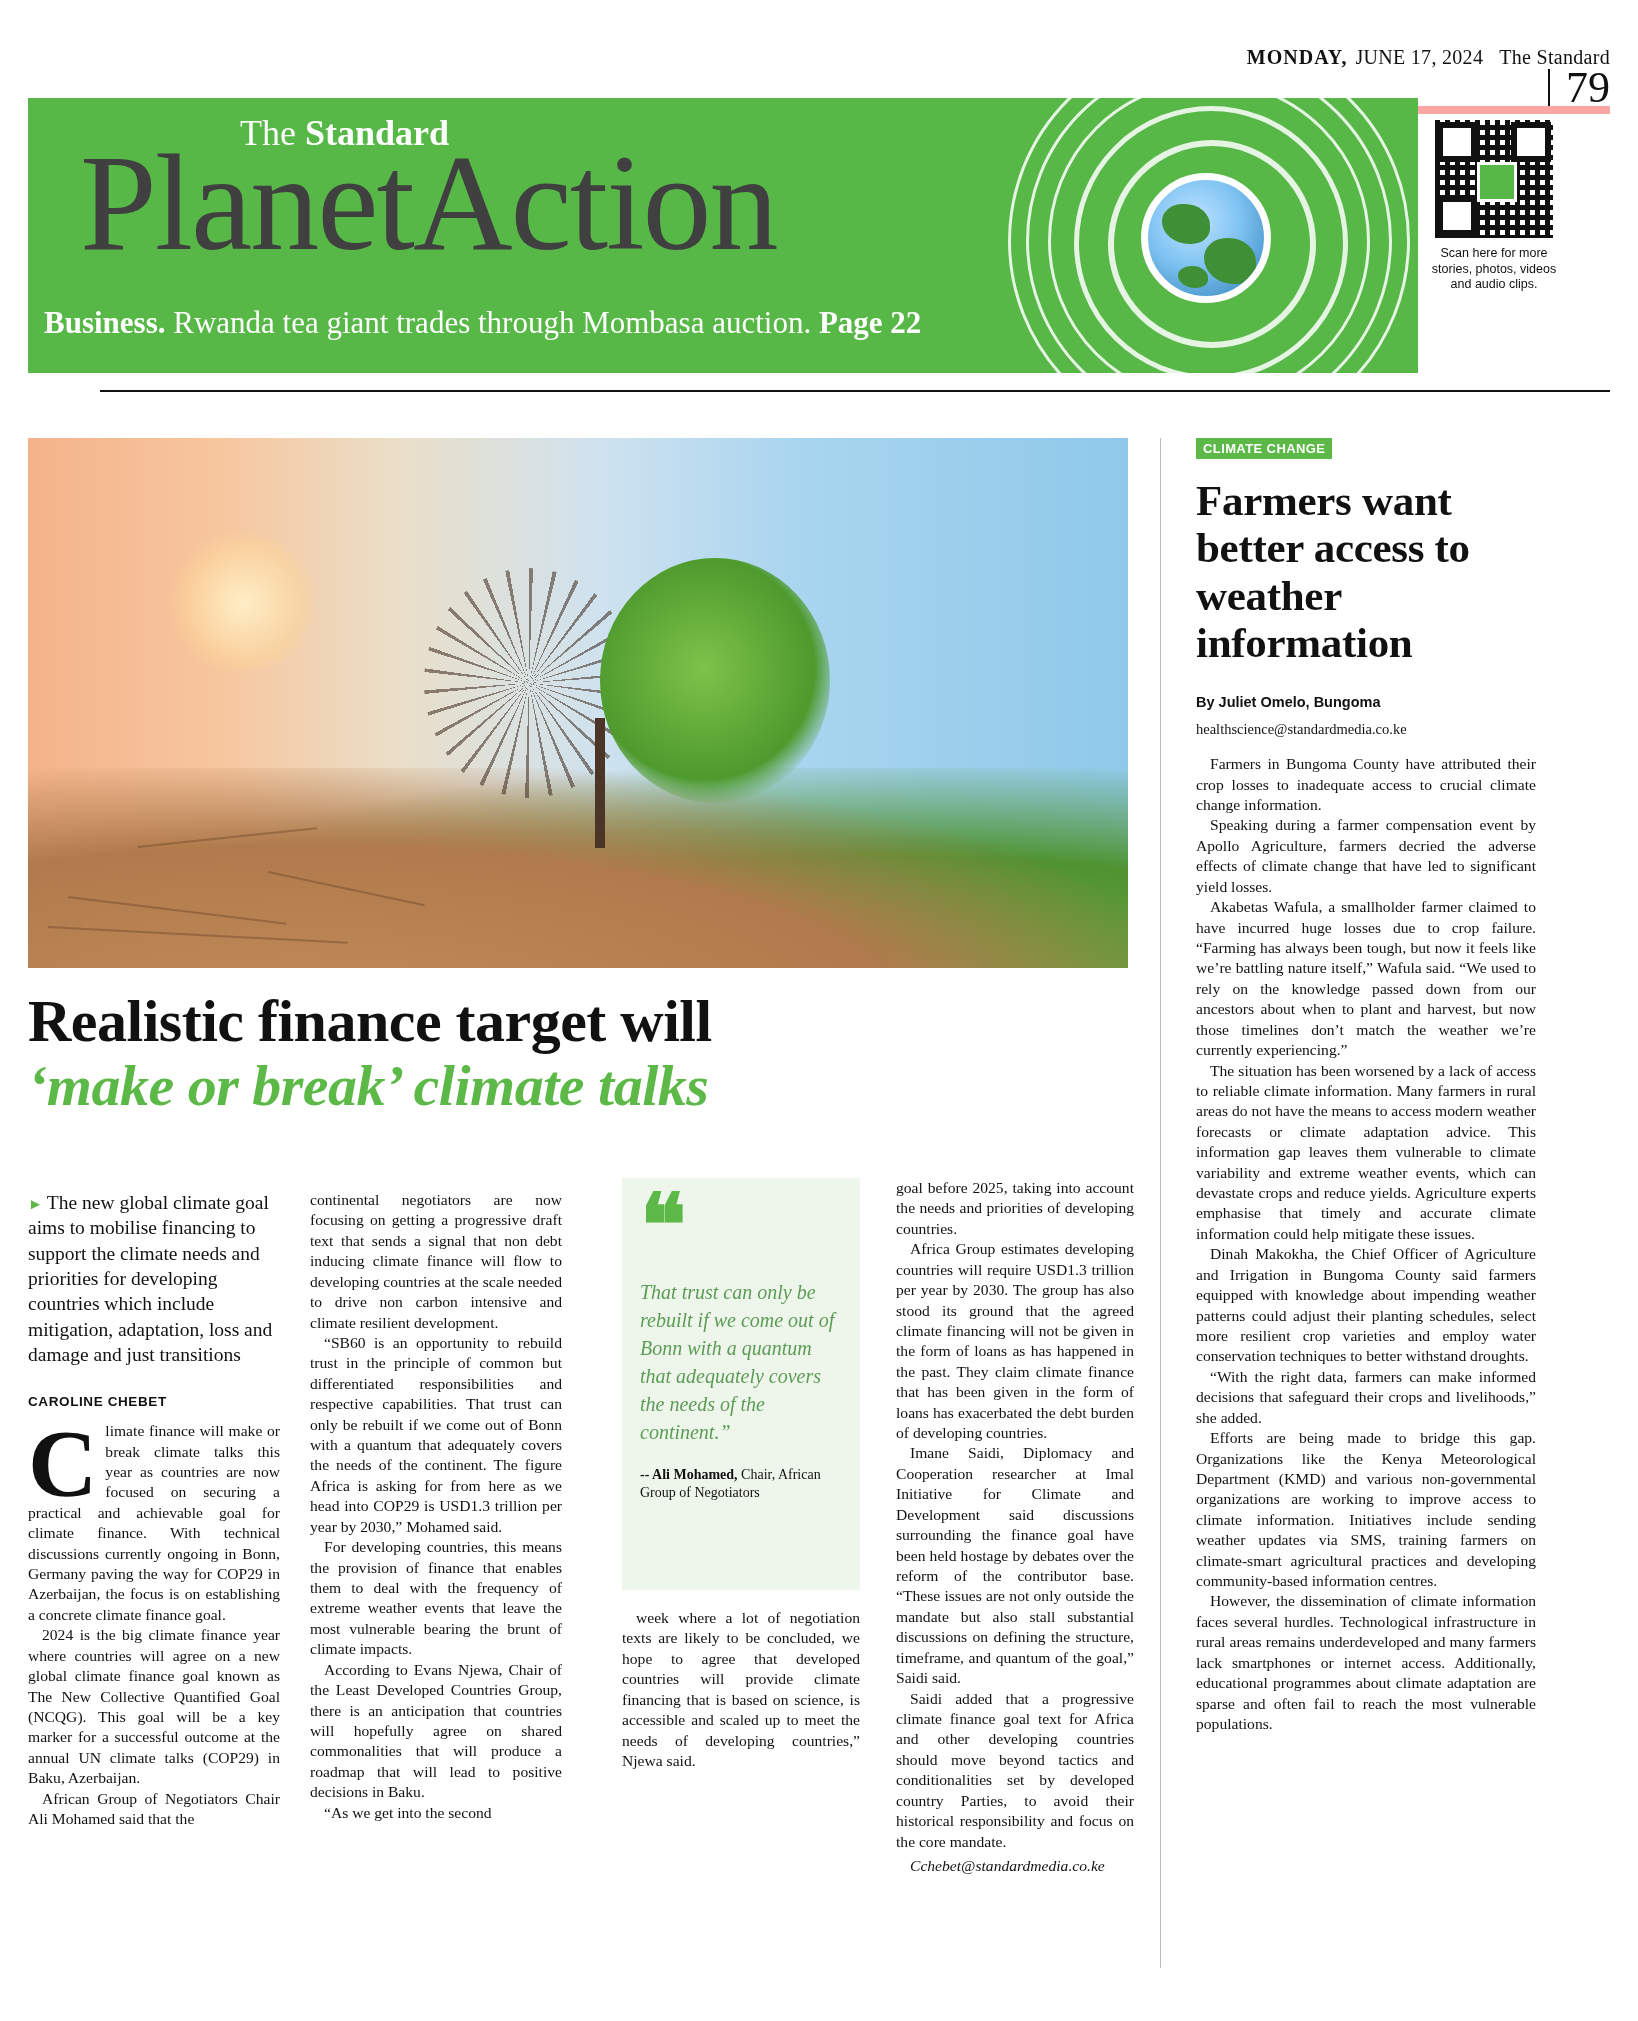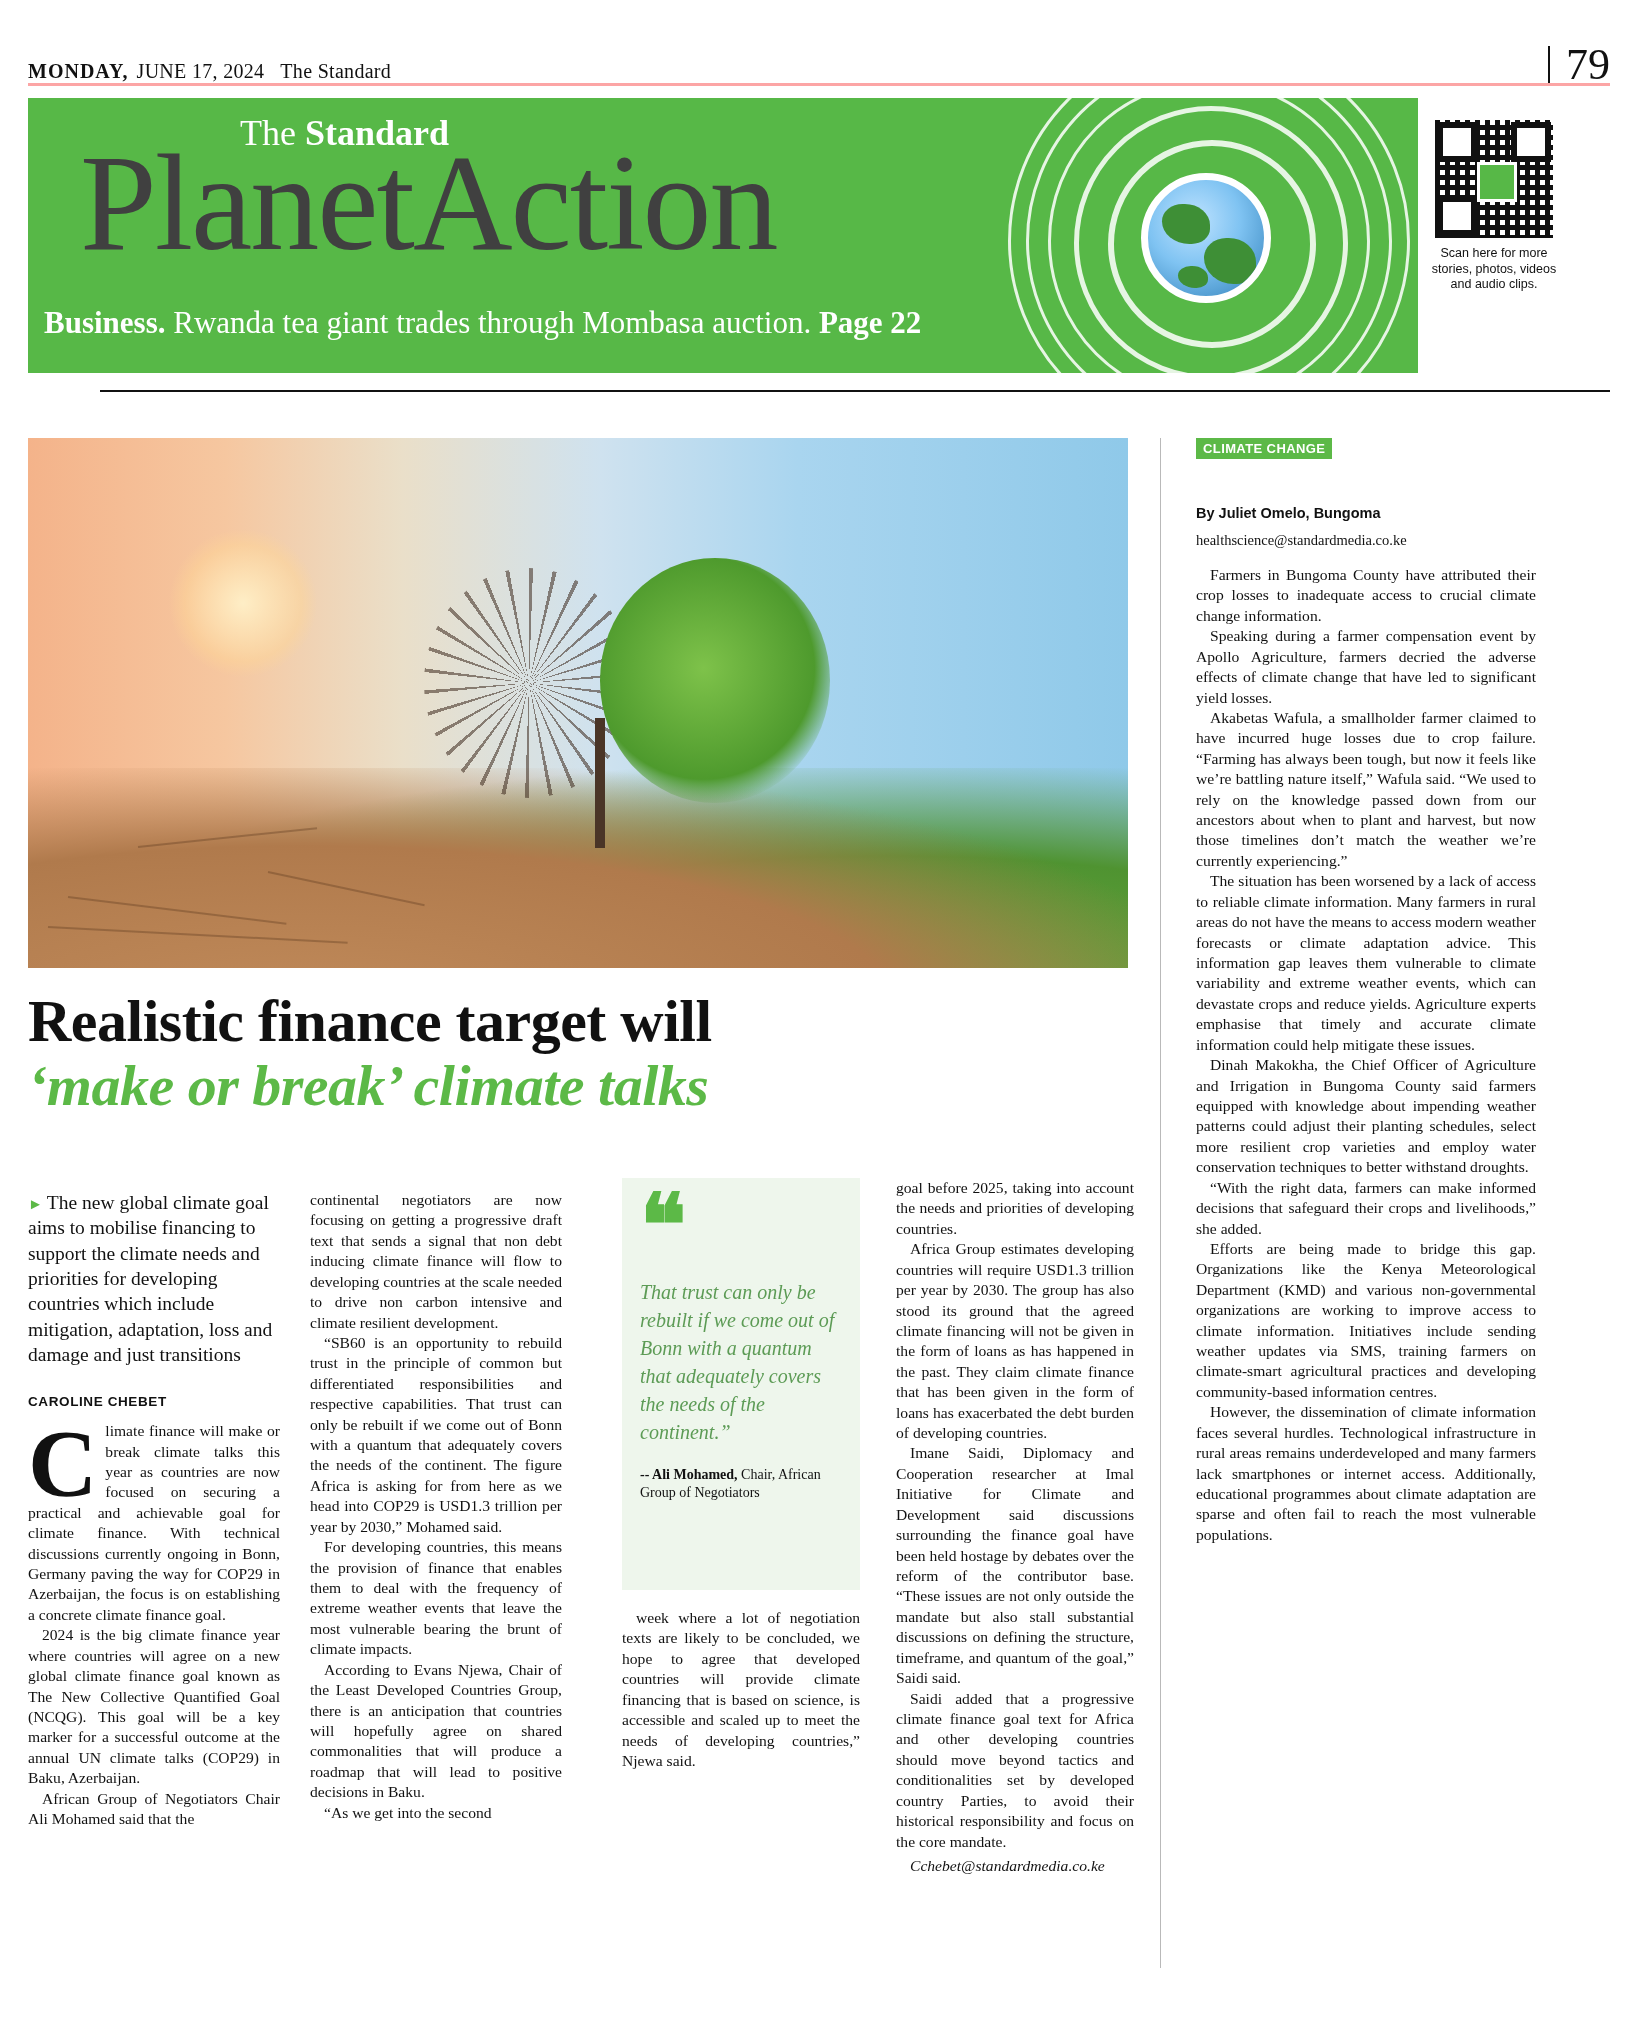--- a/index.html
+++ b/index.html
@@ -25,22 +25,23 @@
 
   
   .topbar {
     position: absolute;
     left: 28px;
     top: 46px;
     width: 1582px;
     display: flex;
     align-items: flex-end;
     justify-content: space-between;
-    border-bottom: 3px solid #fca5a5;
+    border-bottom: 8px solid #fca5a5;
     padding-bottom: 0;
+    flex-direction: column;
   }
   .topbar-left {
     font-family: "Liberation Serif", serif;
     font-size: 20px;
     letter-spacing: 0.3px;
     color: #111;
     display: flex;
     align-items: baseline;
     gap: 8px;
   }
@@ -571,20 +572,21 @@
       <p>Imane Saidi, Diplomacy and Cooperation researcher at Imal Initiative for Climate and Development said discussions surrounding the finance goal have been held hostage by debates over the reform of the contributor base. “These issues are not only outside the mandate but also stall substantial discussions on defining the structure, timeframe, and quantum of the goal,” Saidi said.</p>
       <p>Saidi added that a progressive climate finance goal text for Africa and other developing countries should move beyond tactics and conditionalities set by developed country Parties, to avoid their historical responsibility and focus on the core mandate.</p>
       <p class="email-sig">Cchebet@standardmedia.co.ke</p>
     </div>
   </div>
 
   <div class="vrule"></div>
 
   <div class="right">
     <div class="kicker">CLIMATE CHANGE</div>
+    <h1>Farmers want better access to weather information</h1>
     <div class="rbyline">By Juliet Omelo, Bungoma</div>
     <div class="remail">healthscience@standardmedia.co.ke</div>
     <div class="rbody">
       <p>Farmers in Bungoma County have attributed their crop losses to inadequate access to crucial climate change information.</p>
       <p>Speaking during a farmer compensation event by Apollo Agriculture, farmers decried the adverse effects of climate change that have led to significant yield losses.</p>
       <p>Akabetas Wafula, a smallholder farmer claimed to have incurred huge losses due to crop failure. “Farming has always been tough, but now it feels like we’re battling nature itself,” Wafula said. “We used to rely on the knowledge passed down from our ancestors about when to plant and harvest, but now those timelines don’t match the weather we’re currently experiencing.”</p>
       <p>The situation has been worsened by a lack of access to reliable climate information. Many farmers in rural areas do not have the means to access modern weather forecasts or climate adaptation advice. This information gap leaves them vulnerable to climate variability and extreme weather events, which can devastate crops and reduce yields. Agriculture experts emphasise that timely and accurate climate information could help mitigate these issues.</p>
       <p>Dinah Makokha, the Chief Officer of Agriculture and Irrigation in Bungoma County said farmers equipped with knowledge about impending weather patterns could adjust their planting schedules, select more resilient crop varieties and employ water conservation techniques to better withstand droughts.</p>
       <p>“With the right data, farmers can make informed decisions that safeguard their crops and livelihoods,” she added.</p>
       <p>Efforts are being made to bridge this gap. Organizations like the Kenya Meteorological Department (KMD) and various non-governmental organizations are working to improve access to climate information. Initiatives include sending weather updates via SMS, training farmers on climate-smart agricultural practices and developing community-based information centres.</p>

